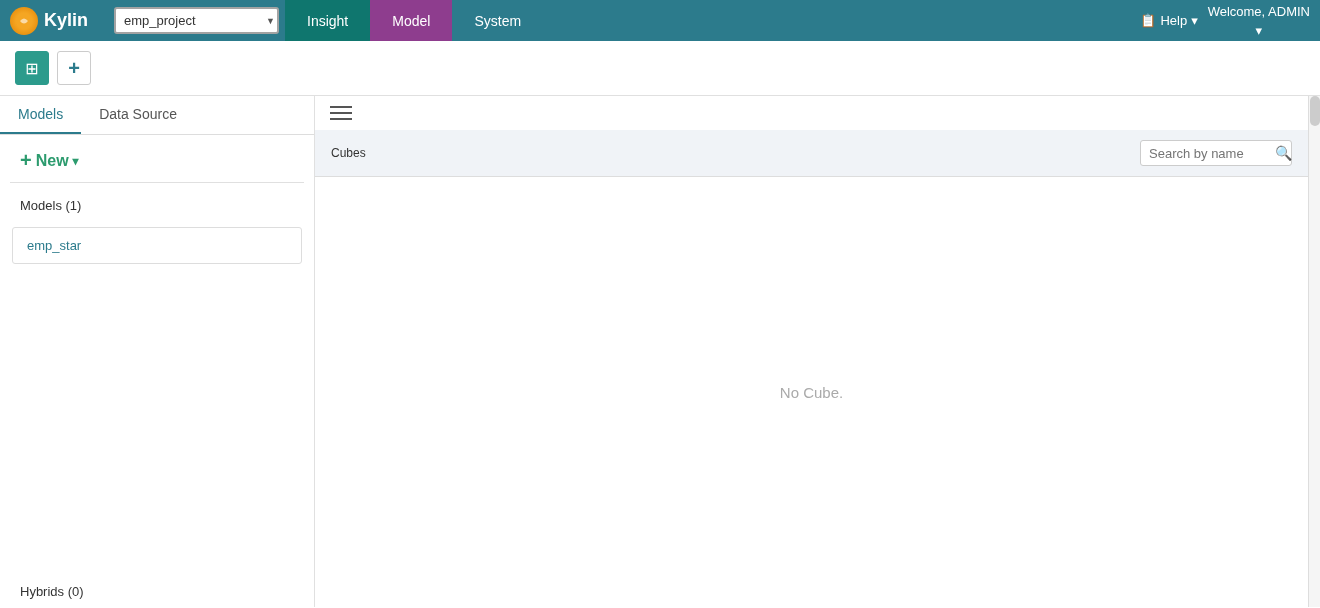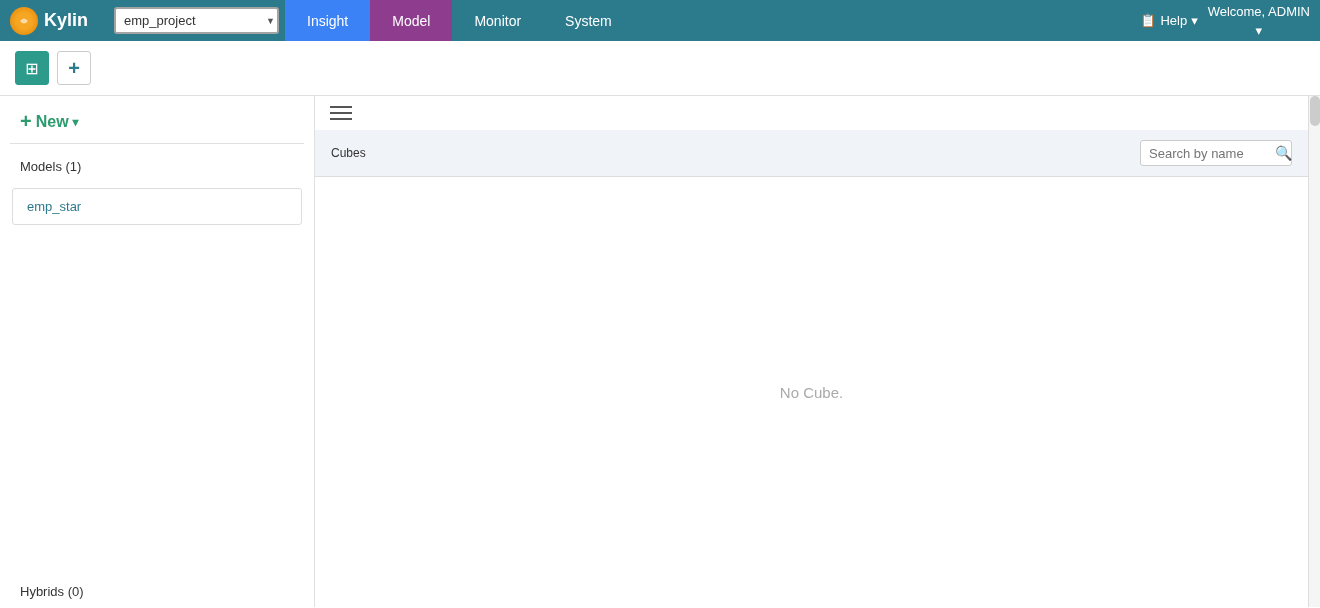--- a/index.html
+++ b/index.html
@@ -67,21 +67,21 @@
     .nav-tab {
       display: flex;
       align-items: center;
       padding: 0 22px;
       color: #fff;
       font-size: 14px;
       cursor: pointer;
       text-decoration: none;
       height: 100%;
     }
-    .nav-tab-insight { background: #3b82f6; }
+    .nav-tab-insight { background: #0f766e; }
     .nav-tab-model { background: #8e3d8e; }
     .nav-spacer { flex: 1; }
     .navbar-right {
       display: flex;
       align-items: center;
       gap: 10px;
       color: #fff;
       font-size: 13px;
     }
     .help-btn {
@@ -282,21 +282,20 @@
     <span>Kylin</span>
   </div>
 
   <div class="project-select-wrap">
     <select class="project-select"><option>emp_project</option></select>
   </div>
 
   <div class="nav-tabs-main">
     <a class="nav-tab nav-tab-insight">Insight</a>
     <a class="nav-tab nav-tab-model">Model</a>
-    <a class="nav-tab">Monitor</a>
     <a class="nav-tab">System</a>
   </div>
 
   <div class="nav-spacer"></div>
 
   <div class="navbar-right">
     <div class="help-btn">
       <span>📋</span>
       <span>Help</span>
       <span>▾</span>
@@ -313,20 +312,24 @@
     <span>⊞</span>
   </div>
   <div class="icon-btn" title="Add">
     <span style="color:#2c7b8c; font-size:20px; font-weight:bold;">+</span>
   </div>
 </div>
 
 <div class="content-area">
 
   <div class="left-panel">
+    <div class="left-tabs">
+      <div class="left-tab active">Models</div>
+      <div class="left-tab">Data Source</div>
+    </div>
 
     <div class="new-btn">
       <span class="new-btn-plus">+</span>
       <span class="new-btn-label">New</span>
       <span class="new-btn-arrow">▾</span>
     </div>
 
     <div class="section-divider"></div>
 
     <div class="models-section">

